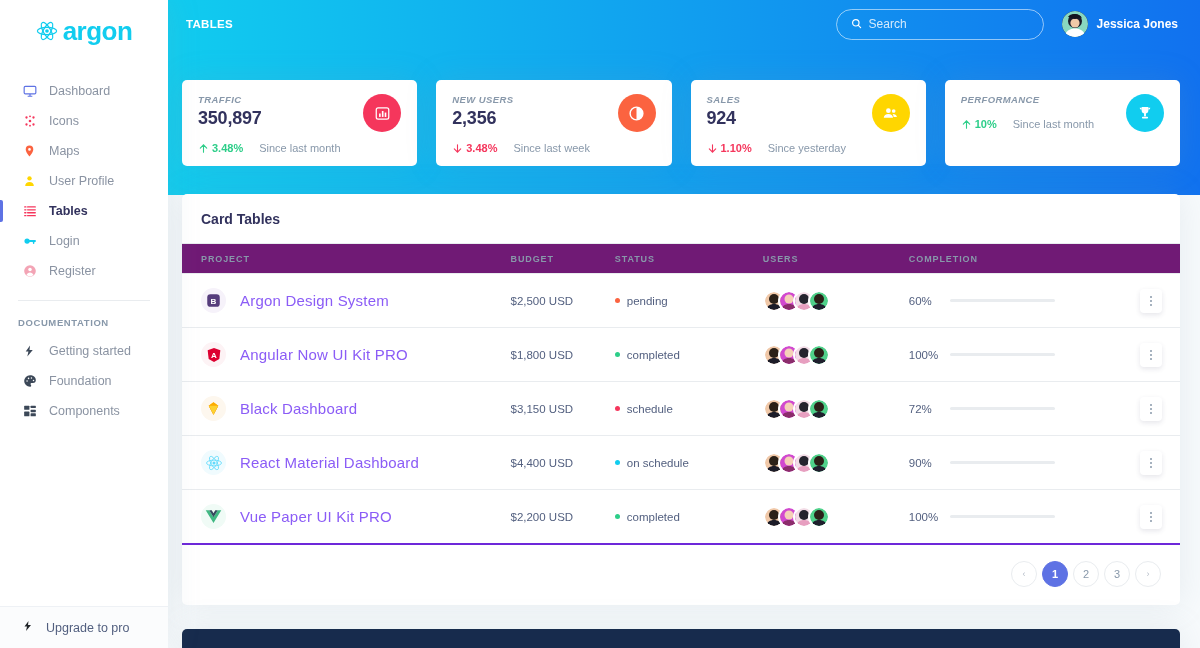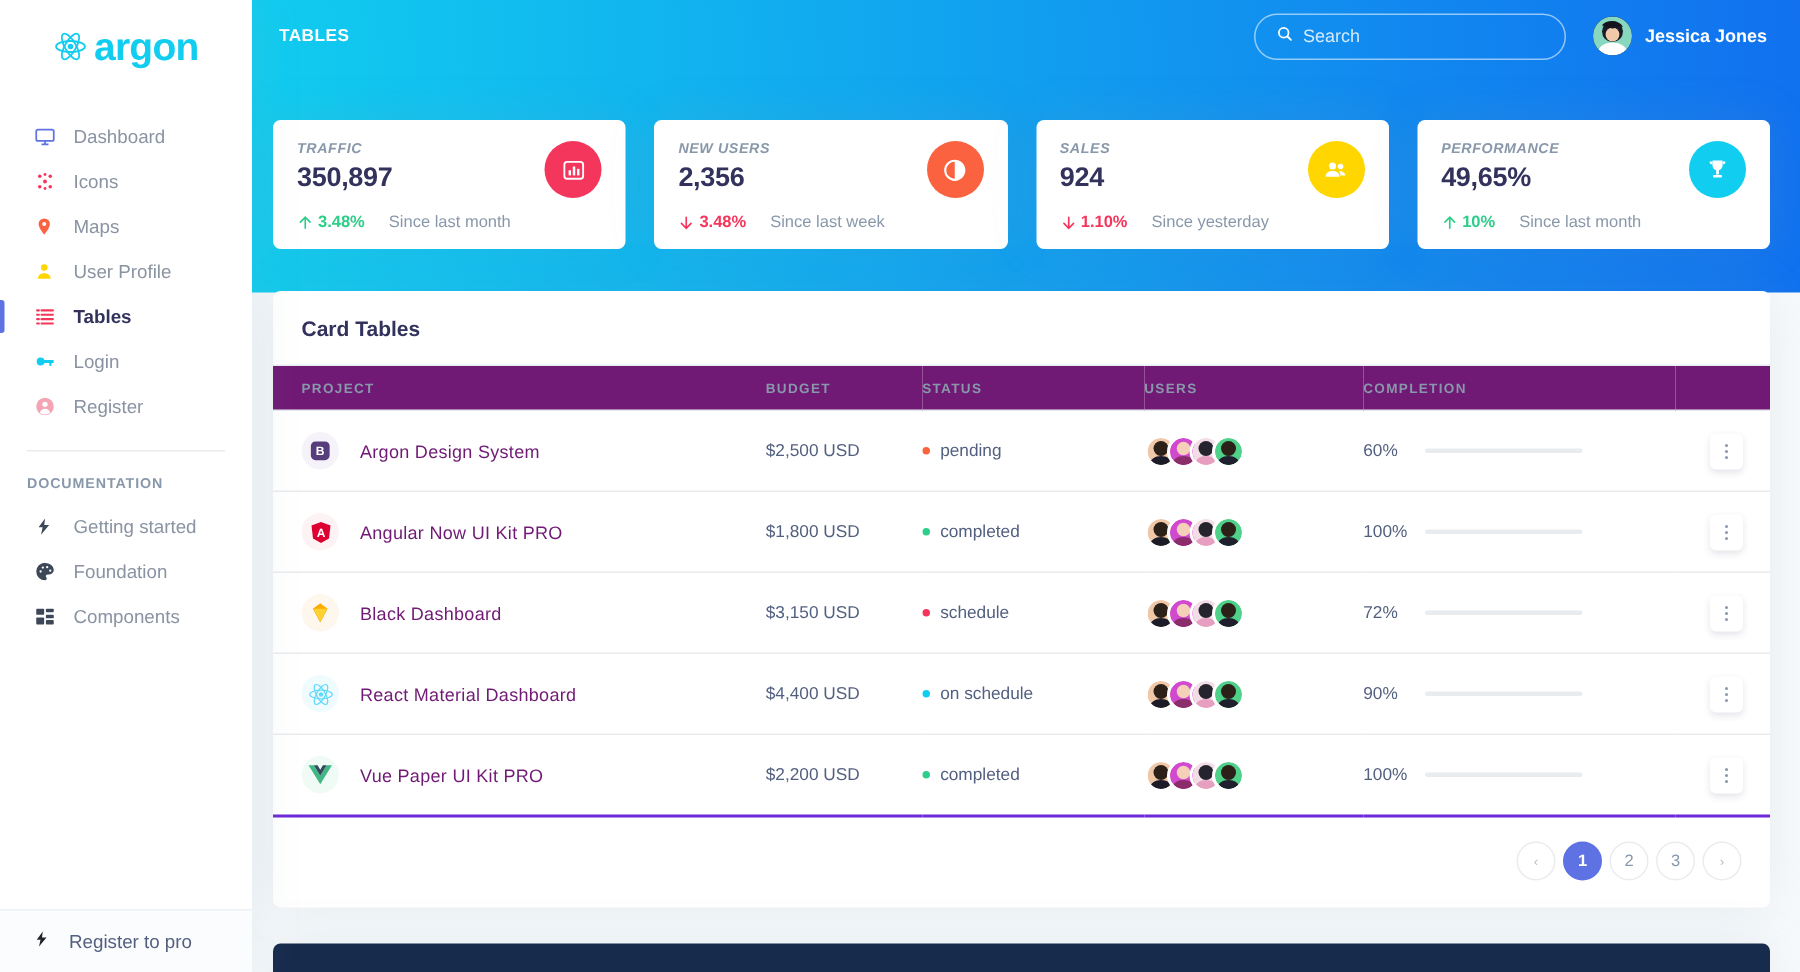--- a/index.html
+++ b/index.html
@@ -143,21 +143,21 @@
   .col-status  { width: 142px; }
   .col-users   { width: 140px; }
   .col-completion { width: 200px; }
   .col-action  { width: 60px; }
   .proj-cell { display: flex; align-items: center; gap: 14px; }
   .proj-logo {
     width: 25px; height: 25px; border-radius: 50%;
     display: flex; align-items: center; justify-content: center;
     flex: 0 0 25px; overflow: hidden;
   }
-  .proj-name { font-size: 12px; color: #701a75; letter-spacing: .2px; text-align: right; }
+  .proj-name { font-size: 15px; color: #8b5cf6; letter-spacing: .2px; text-align: right; }
   .budget-val { font-size: 11.5px; color: #525f7f; }
   .status-cell { display: flex; align-items: center; gap: 7px; }
   .dot { width: 5px; height: 5px; border-radius: 50%; flex: 0 0 5px; }
   .avatars { display: flex; }
   .av {
     width: 22px; height: 22px; border-radius: 50%;
     border: 2px solid #fff; margin-left: -7px; overflow: hidden;
     position: relative;
   }
   .av:first-child { margin-left: 0; }
@@ -326,21 +326,21 @@
     </nav>
 
     <div class="sidebar-spacer"></div>
 
     <div class="upgrade">
       <span class="nav-ico">
         <svg width="12" height="14" viewBox="0 0 24 24" fill="#212529">
             <path d="M13 2L5 13h5l-2 9 10-12h-6z"></path>
           </svg>
       </span>
-      <span>Register to pro</span>
+      <span>Upgrade to pro</span>
     </div>
   </aside>
 
   <section class="main">
     <div class="header-bg"></div>
 
     <div class="topnav">
       <span class="page-tag">TABLES</span>
       <div class="topnav-right">
         <div class="search-box">
@@ -435,21 +435,20 @@
               <path d="M12 4v15M5 13l7 7 7-7"></path>
             </svg>
             <span>1.10%</span>
           </span>
           <span>Since yesterday</span>
         </div>
       </div>
 
       <div class="stat-card">
         <div class="stat-label">PERFORMANCE</div>
-        <div class="stat-value">49,65%</div>
         <div class="stat-icon" style="background:#11cdef">
           <svg width="16" height="16" viewBox="0 0 24 24" fill="#fff">
             <path d="M7 3h10v5a5 5 0 01-10 0z"></path>
             <path d="M4 4h3v3a3 3 0 01-3-3zM17 4h3a3 3 0 01-3 3z"></path>
             <rect x="10.6" y="12" width="2.8" height="5"></rect>
               <rect x="7.5" y="17.5" width="9" height="2.6" rx="1"></rect>
           </svg>
         </div>
         <div class="stat-foot">
           <span class="stat-delta" style="color:#2dce89">

